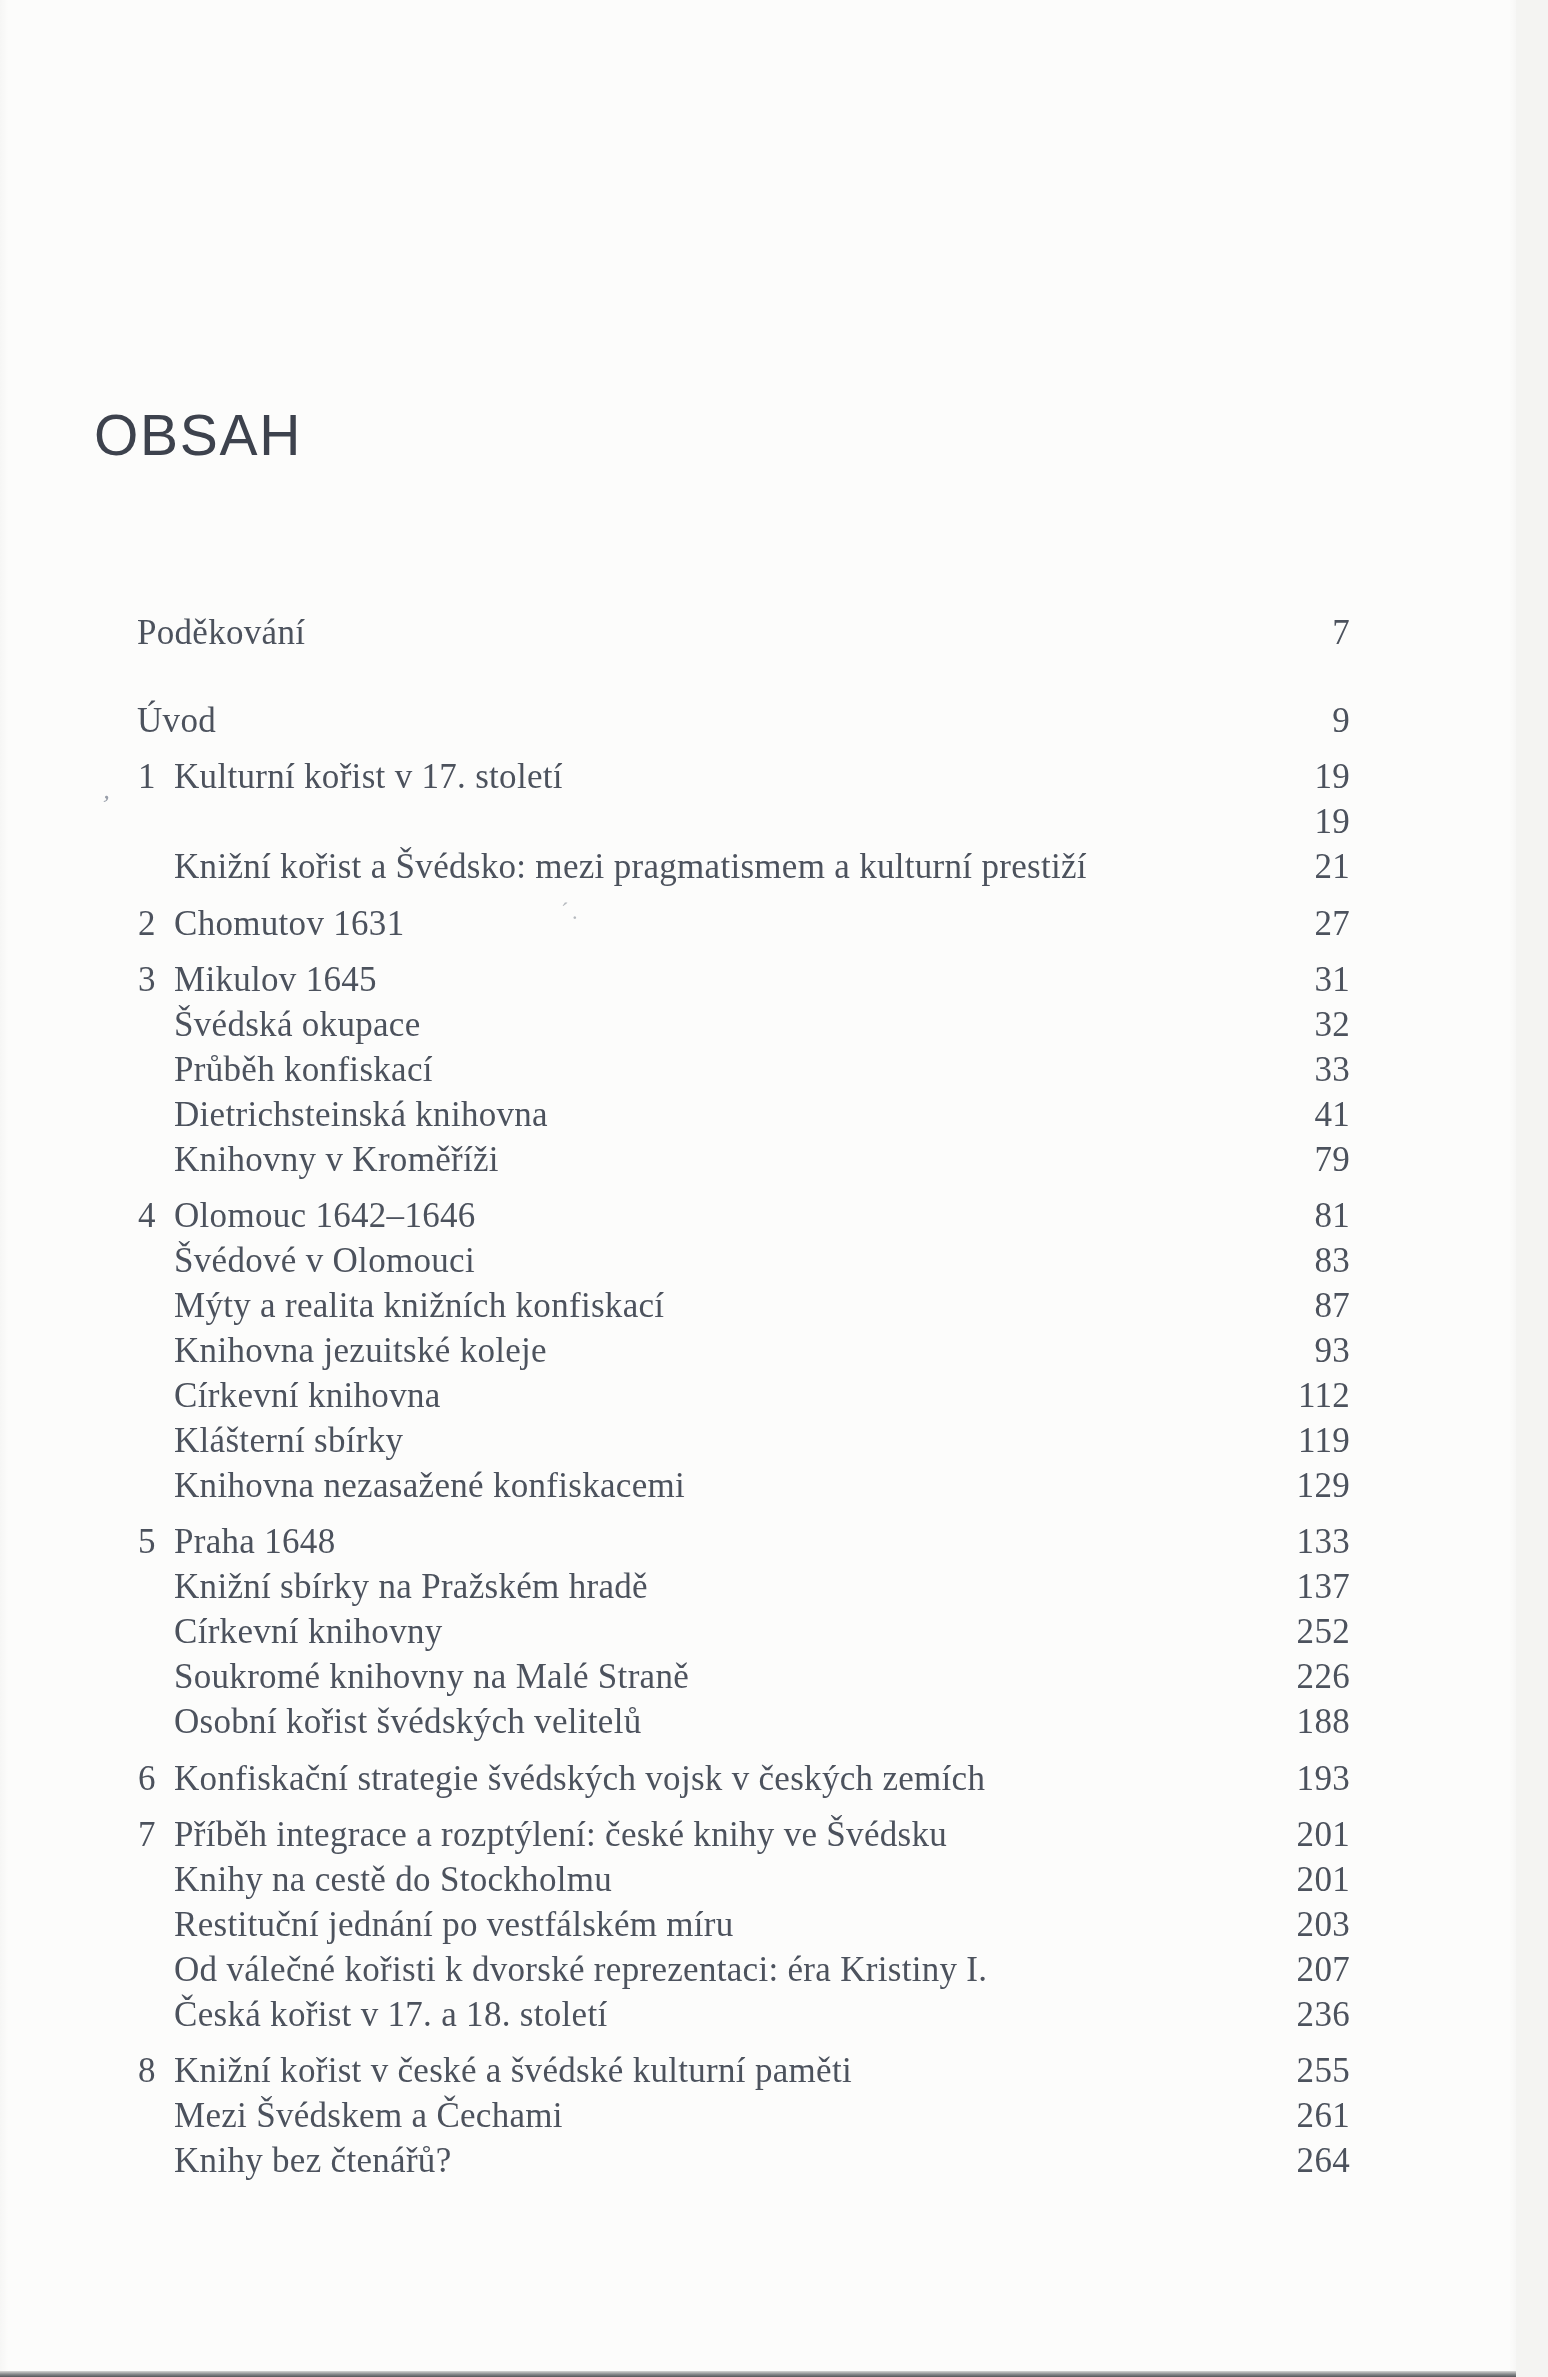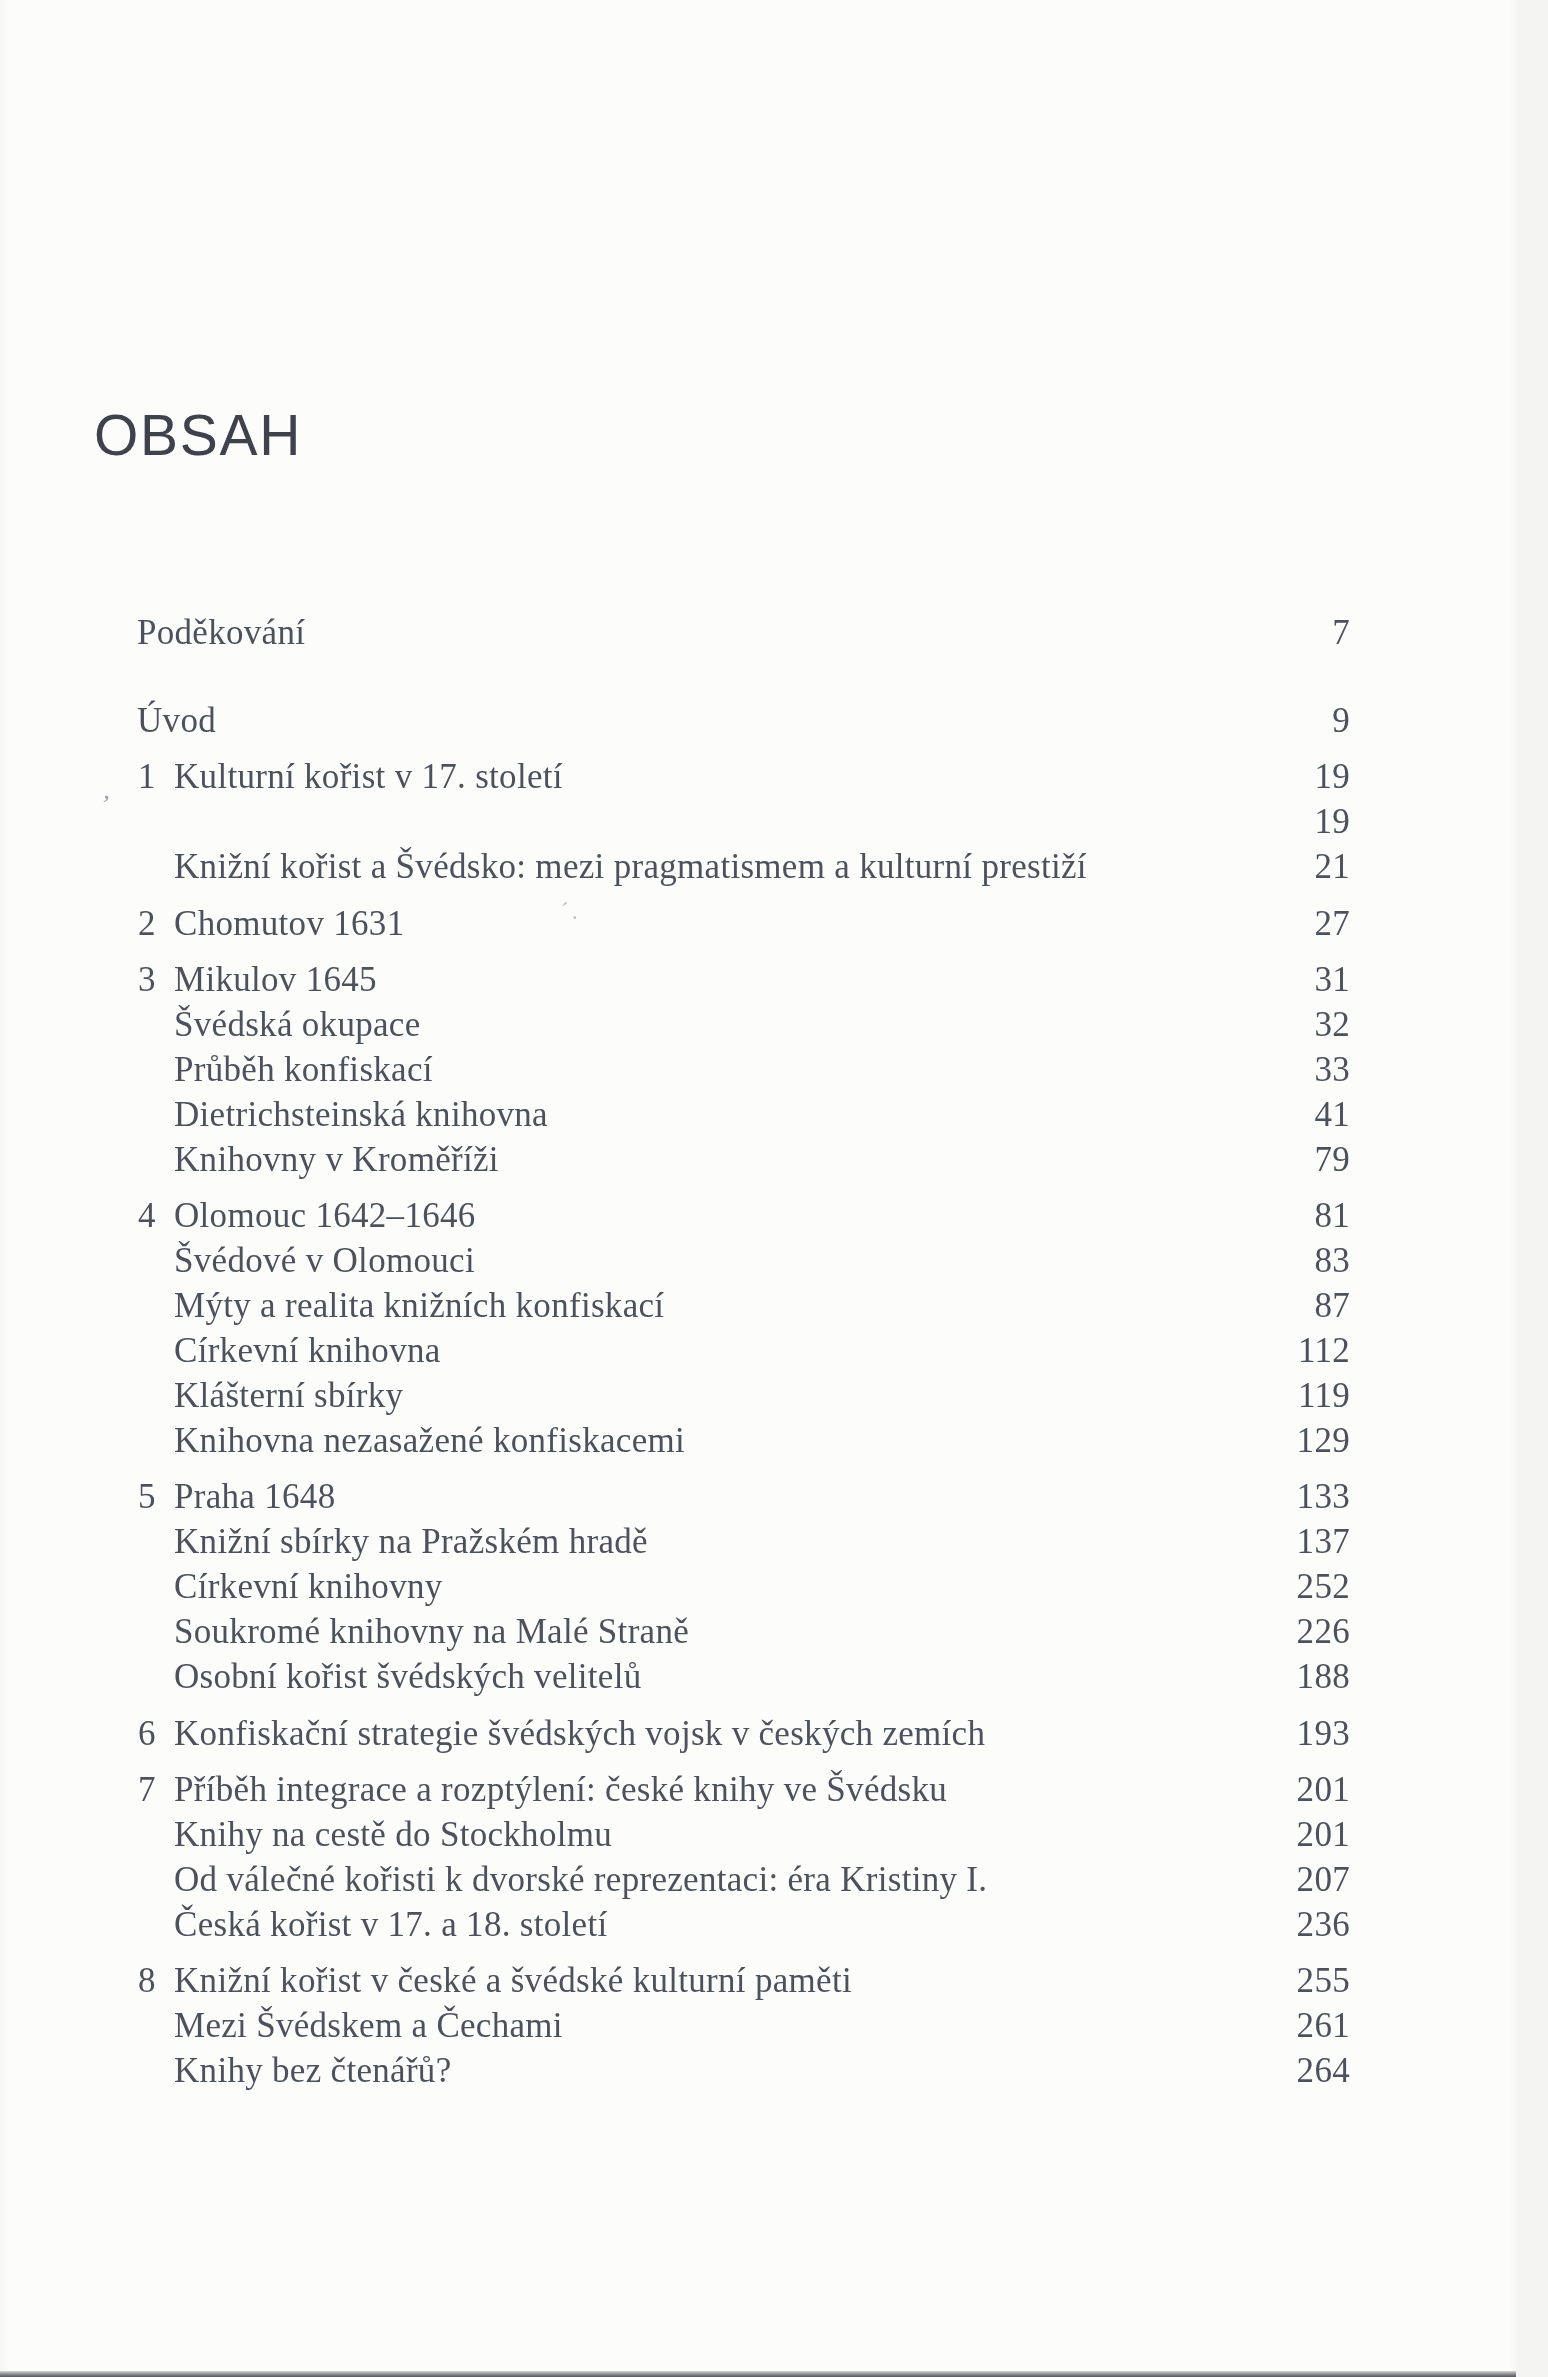--- a/index.html
+++ b/index.html
@@ -114,20 +114,24 @@
       </div>
       <div class="row sub">
         <span class="label">Švédové v Olomouci</span>
         <span class="page">83</span>
       </div>
       <div class="row sub">
         <span class="label">Mýty a realita knižních konfiskací</span>
         <span class="page">87</span>
       </div>
       <div class="row sub">
+        <span class="label">Knihovna jezuitské koleje</span>
+        <span class="page">93</span>
+      </div>
+      <div class="row sub">
         <span class="label">Církevní knihovna</span>
         <span class="page">112</span>
       </div>
       <div class="row sub">
         <span class="label">Klášterní sbírky</span>
         <span class="page">119</span>
       </div>
       <div class="row sub">
         <span class="label">Knihovna nezasažené konfiskacemi</span>
         <span class="page">129</span>
@@ -161,20 +165,24 @@
       <div class="row chapter">
         <span class="num">7</span>
         <span class="label">Příběh integrace a rozptýlení: české knihy ve Švédsku</span>
         <span class="page">201</span>
       </div>
       <div class="row sub">
         <span class="label">Knihy na cestě do Stockholmu</span>
         <span class="page">201</span>
       </div>
       <div class="row sub">
+        <span class="label">Restituční jednání po vestfálském míru</span>
+        <span class="page">203</span>
+      </div>
+      <div class="row sub">
         <span class="label">Od válečné kořisti k dvorské reprezentaci: éra Kristiny I.</span>
         <span class="page">207</span>
       </div>
       <div class="row sub">
         <span class="label">Česká kořist v 17. a 18. století</span>
         <span class="page">236</span>
       </div>
       <div class="row chapter">
         <span class="num">8</span>
         <span class="label">Knižní kořist v české a švédské kulturní paměti</span>

